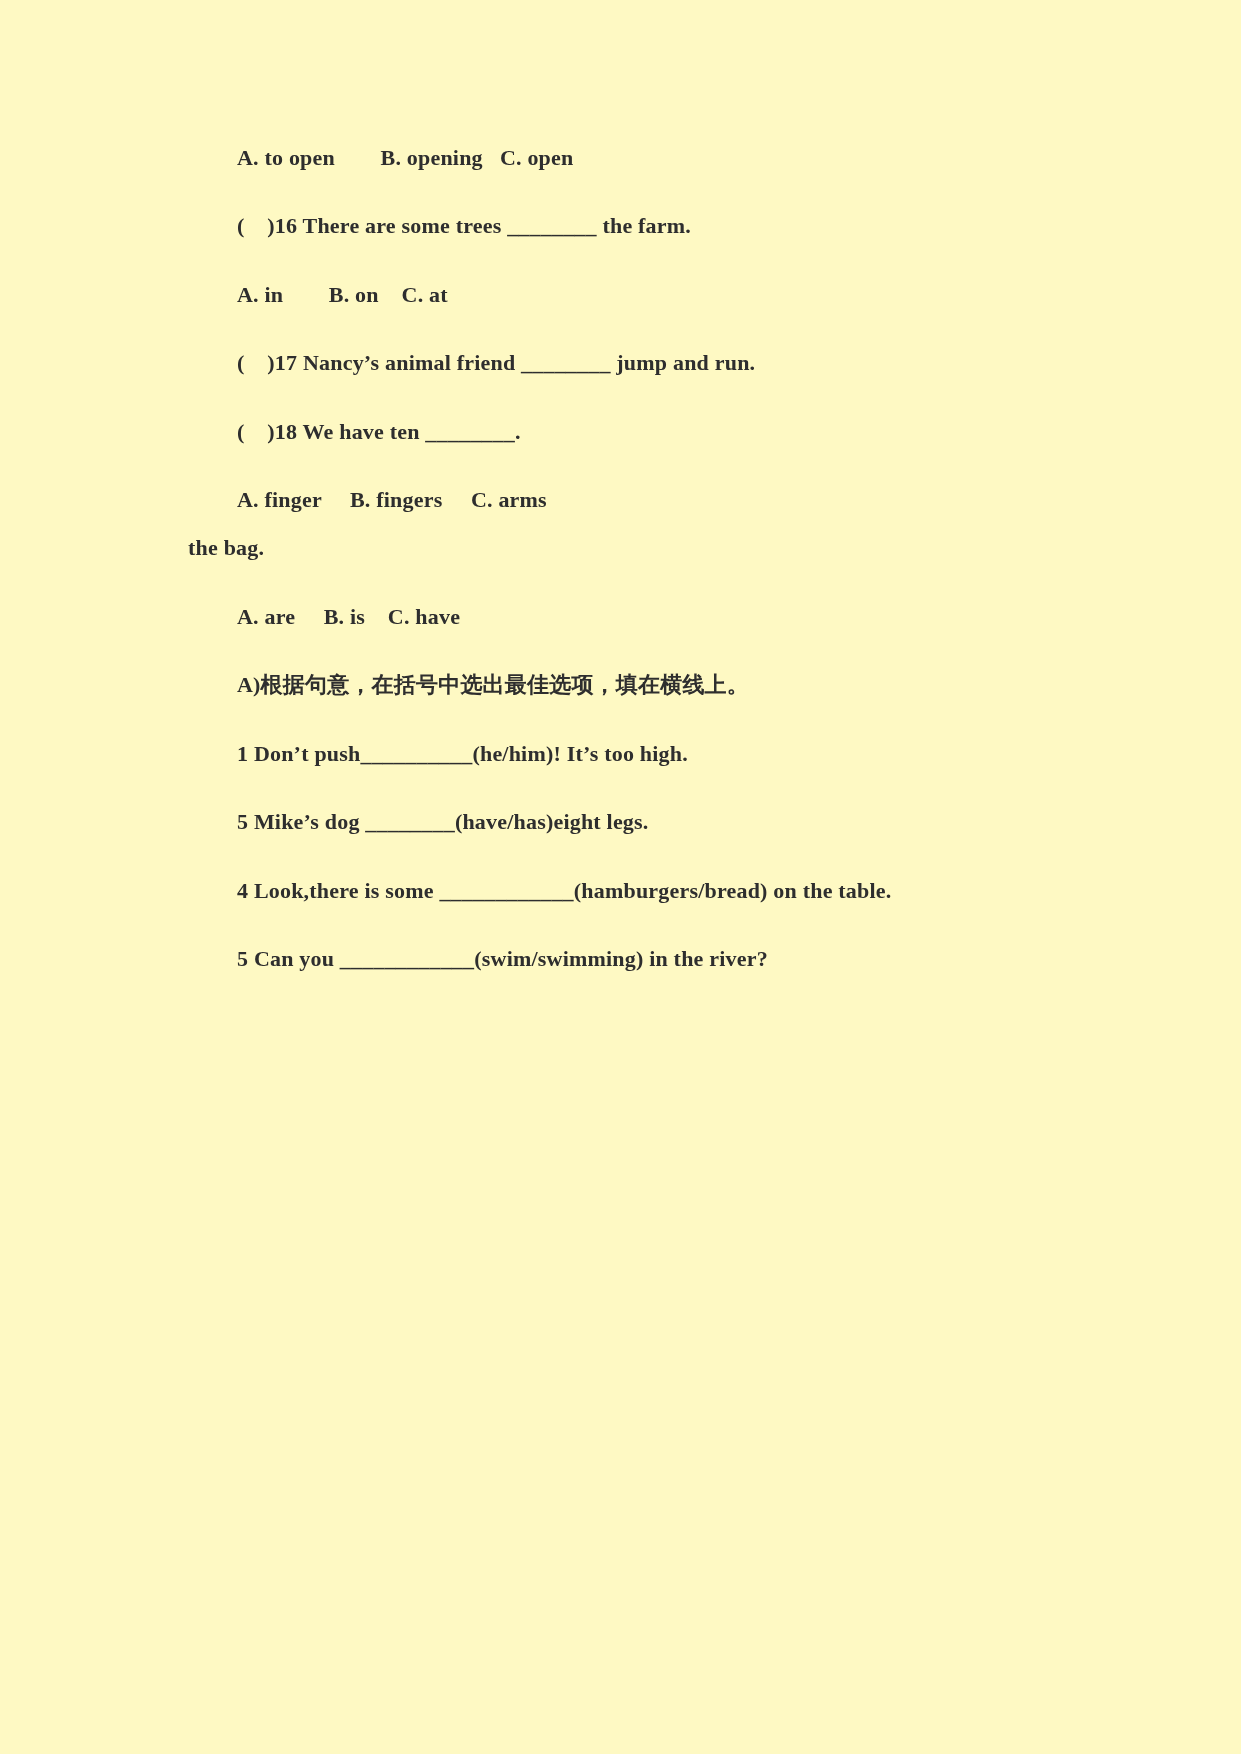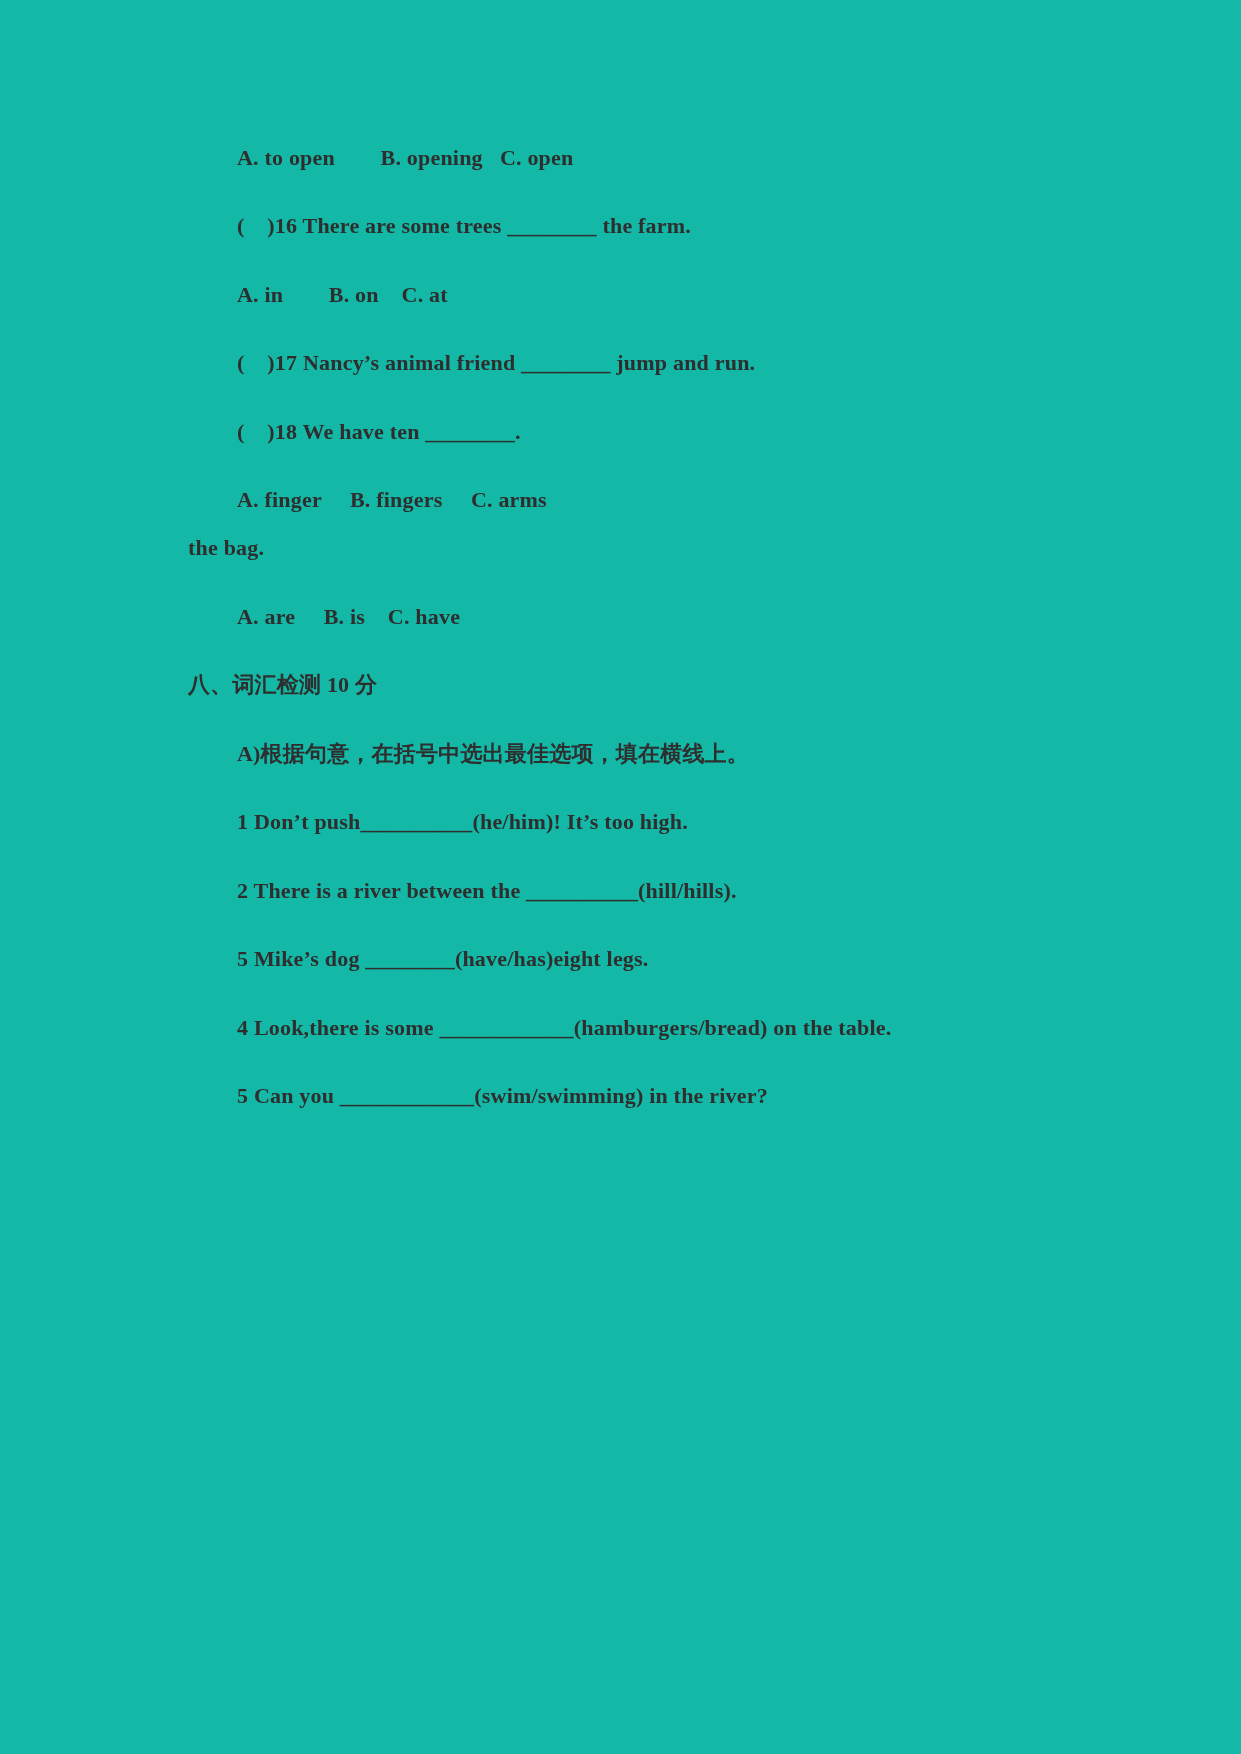--- a/index.html
+++ b/index.html
@@ -29,31 +29,29 @@
   .line.continuation {
     margin-top: 0;
   }
   .line.indent {
     padding-left: 49px;
   }
 </style>
 </head>
 <body>
 
-<div class="page" style="background: #14b8a6; color: rgb(46, 46, 46);">
+<div class="page" style="background: #fef9c3; color: rgb(46, 46, 46);">
   <div>
       <div class="line indent">A. to open        B. opening   C. open</div>
       <div class="line indent">(    )16 There are some trees ________ the farm.</div>
       <div class="line indent">A. in        B. on    C. at</div>
       <div class="line indent">(    )17 Nancy’s animal friend ________ jump and run.</div>
       <div class="line indent">(    )18 We have ten ________.</div>
       <div class="line indent">A. finger     B. fingers     C. arms</div>
       <div class="line continuation">the bag.</div>
       <div class="line indent">A. are     B. is    C. have</div>
-      <div class="line">八、词汇检测 10 分</div>
       <div class="line indent">A)根据句意，在括号中选出最佳选项，填在横线上。</div>
       <div class="line indent">1 Don’t push__________(he/him)! It’s too high.</div>
-      <div class="line indent">2 There is a river between the __________(hill/hills).</div>
       <div class="line indent">5 Mike’s dog ________(have/has)eight legs.</div>
       <div class="line indent">4 Look,there is some ____________(hamburgers/bread) on the table.</div>
       <div class="line indent">5 Can you ____________(swim/swimming) in the river?</div>
     </div>
 </div>
 
 </body></html>

